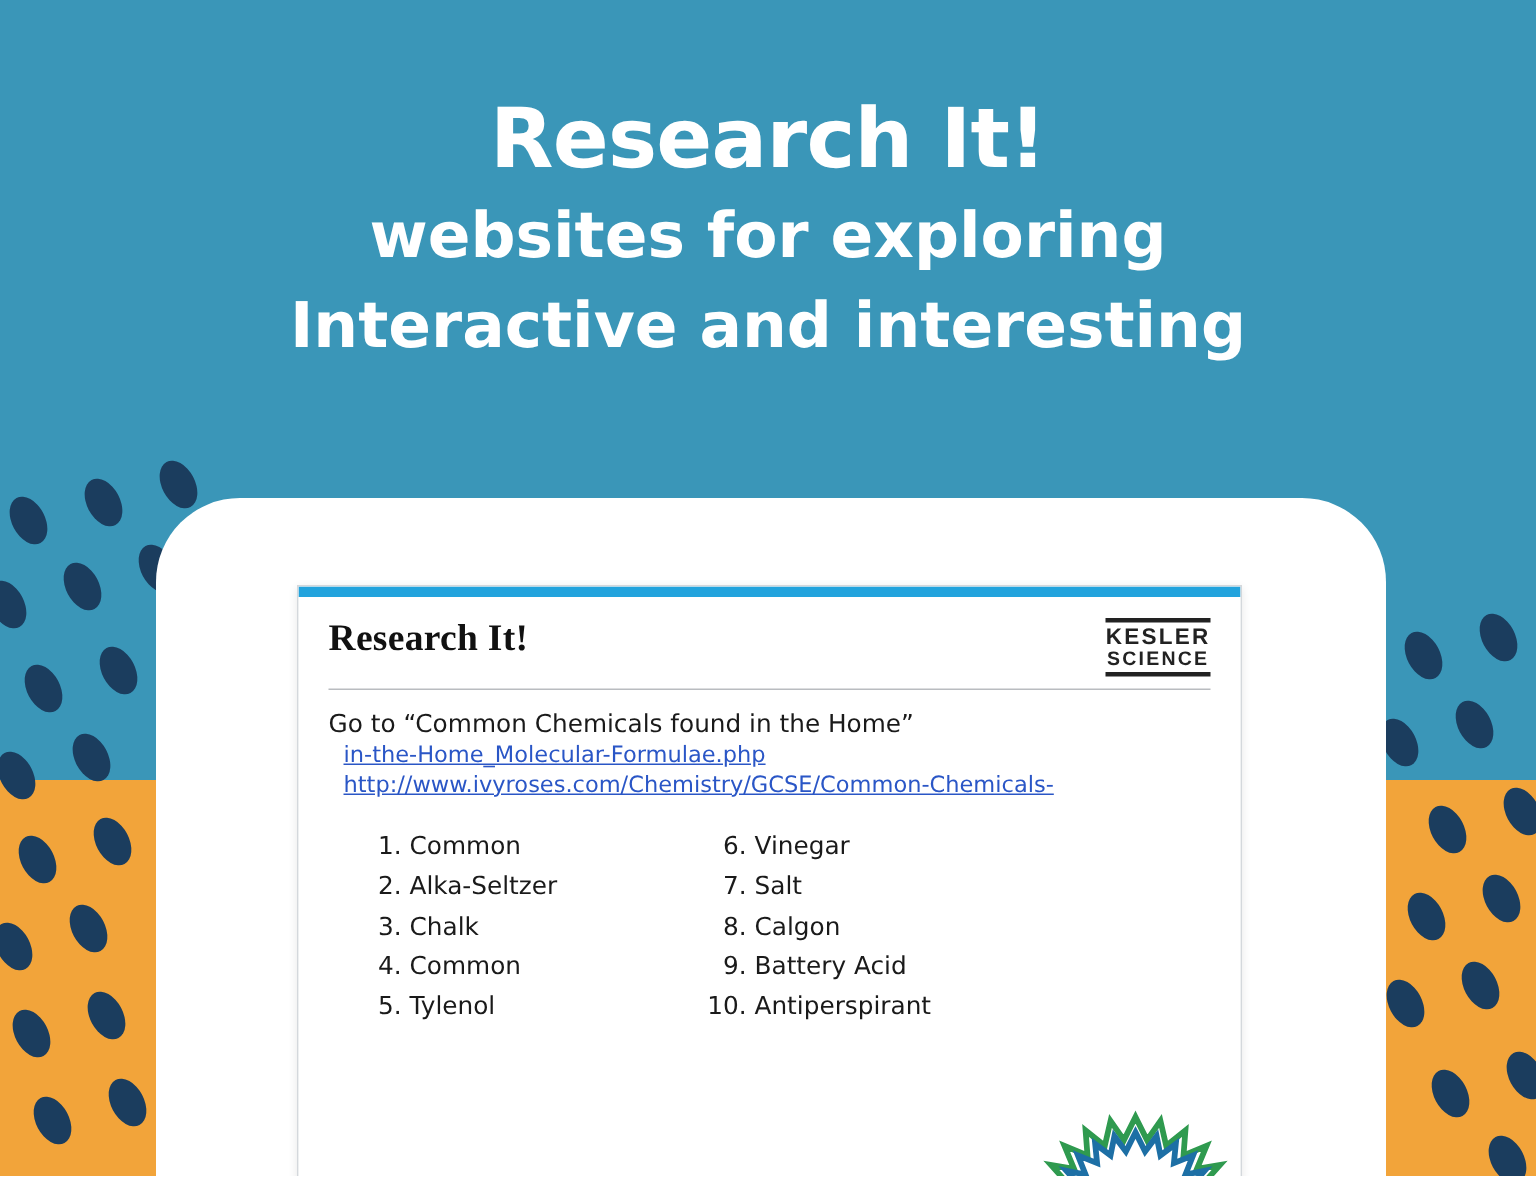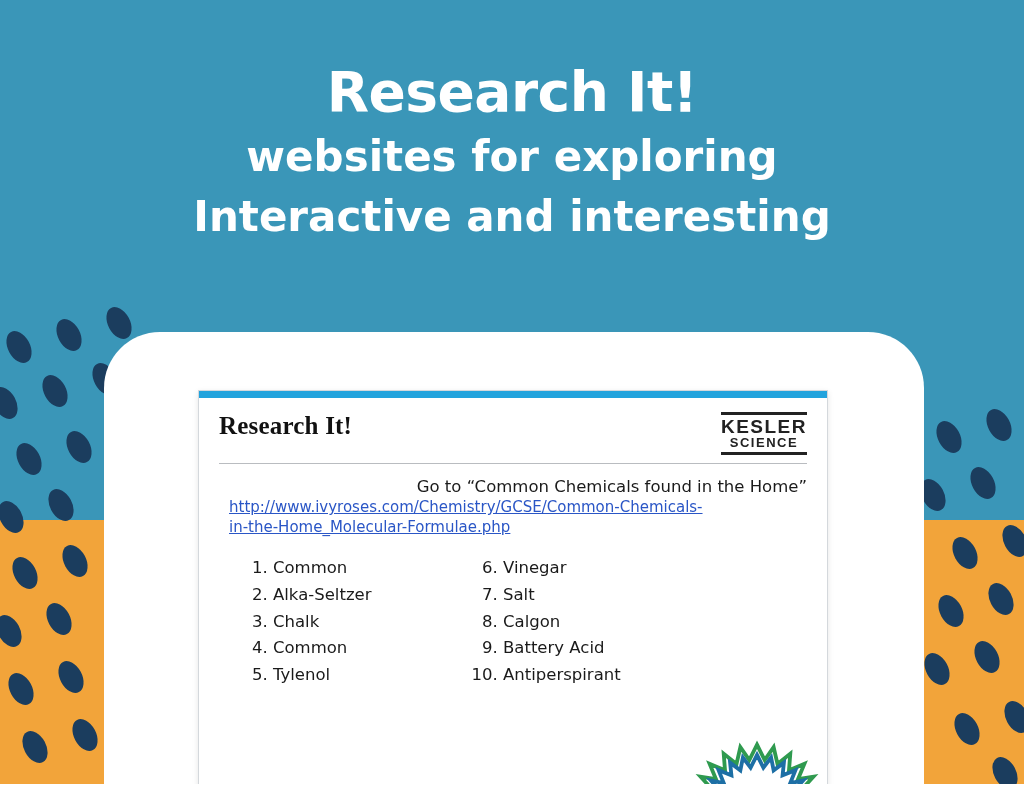--- a/index.html
+++ b/index.html
@@ -96,21 +96,21 @@
     line-height: 1.0;
     margin-top: 2px;
     padding-bottom: 3px;
     border-bottom: 3px solid #222;
     border-top: 3px solid #222;
     padding-top: 2px;
   }
   .logo .l1 {
     font-family: "Liberation Sans", sans-serif;
     font-weight: bold;
-    font-size: 19px;
+    font-size: 15px;
     letter-spacing: 1.5px;
     color: #222;
     display: block;
   }
   .logo .l2 {
     font-family: "Liberation Sans", sans-serif;
     font-weight: bold;
     font-size: 13px;
     letter-spacing: 1.5px;
     color: #222;
@@ -119,21 +119,20 @@
   .sheet-rule {
     height: 1px;
     background: #b9bcc0;
     margin: 8px 0 12px 0;
   }
   .body-text {
     font-family: "DejaVu Sans", sans-serif;
     font-size: 16.5px;
     color: #1a1a1a;
     line-height: 1.35;
-    text-align: right;
   }
   .link {
     display: block;
     color: #2a56c6;
     text-decoration: underline;
     font-family: "DejaVu Sans", sans-serif;
     font-size: 15px;
     line-height: 1.3;
     margin-left: 10px;
     word-break: break-all;
@@ -252,22 +251,22 @@
         <div class="sheet-title">Research It!</div>
         <div class="logo">
           <span class="l1">KESLER</span>
           <span class="l2">SCIENCE</span>
         </div>
       </div>
 
       <div class="sheet-rule"></div>
 
       <div class="body-text">Go to “Common Chemicals found in the Home”</div>
+      <a class="link" href="#">in-the-Home_Molecular-Formulae.php</a>
       <a class="link" href="#">http://www.ivyroses.com/Chemistry/GCSE/Common-Chemicals-</a>
-      <a class="link" href="#">in-the-Home_Molecular-Formulae.php</a>
 
       <div class="lists">
         <div class="col-a">
           <ol>
             <li>Common</li>
             <li>Alka-Seltzer</li>
             <li>Chalk</li>
             <li>Common</li>
             <li>Tylenol</li>
           </ol>

